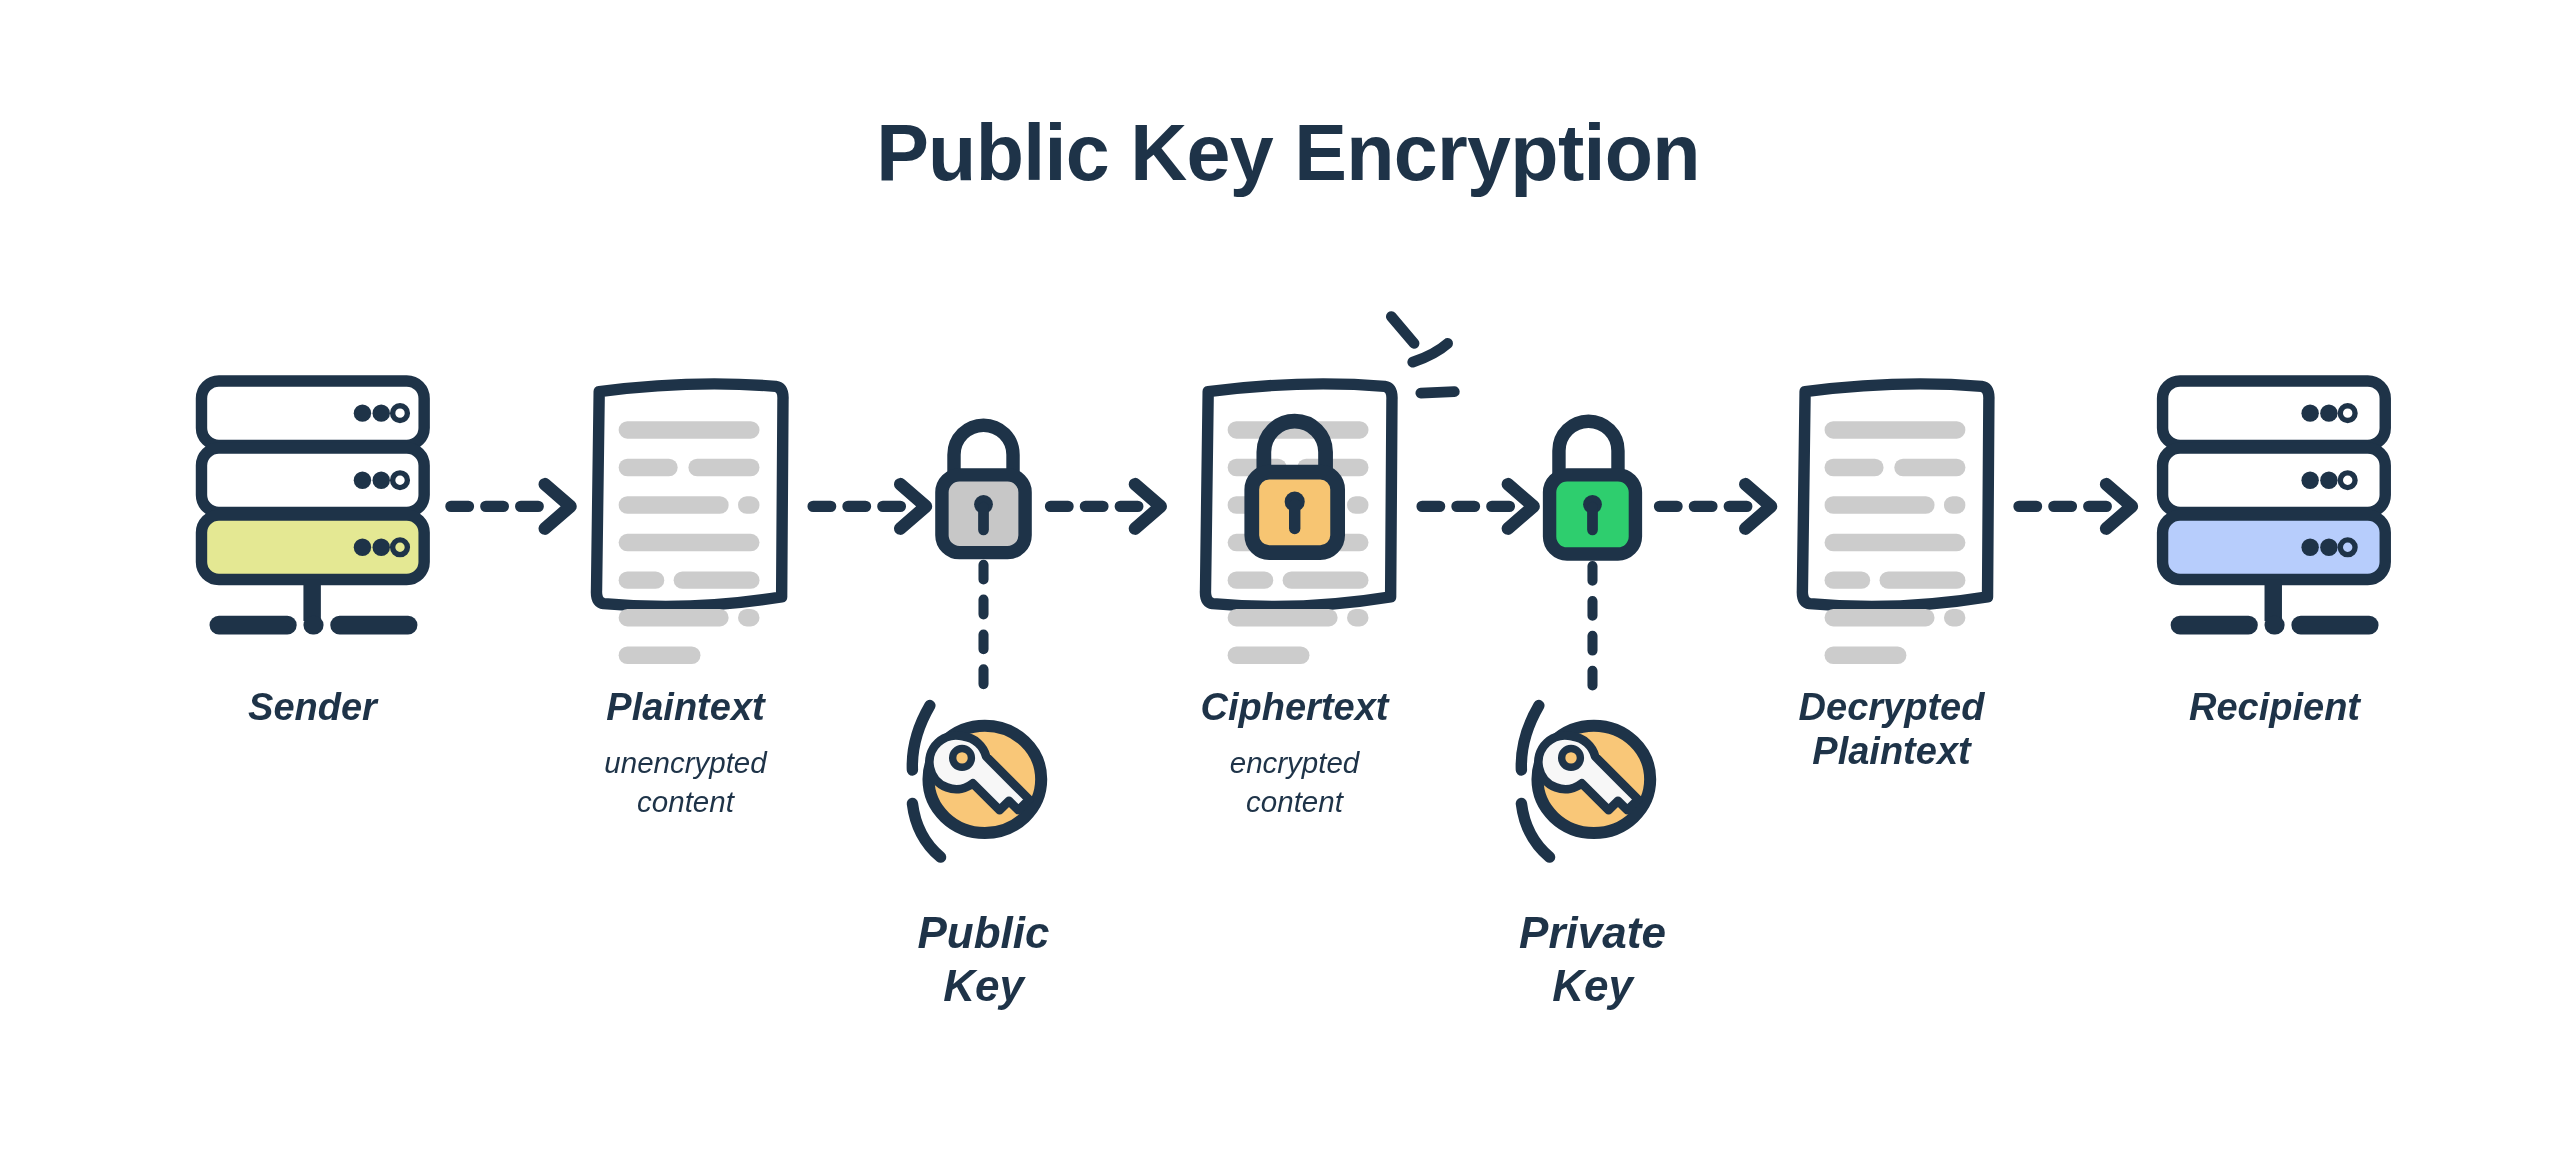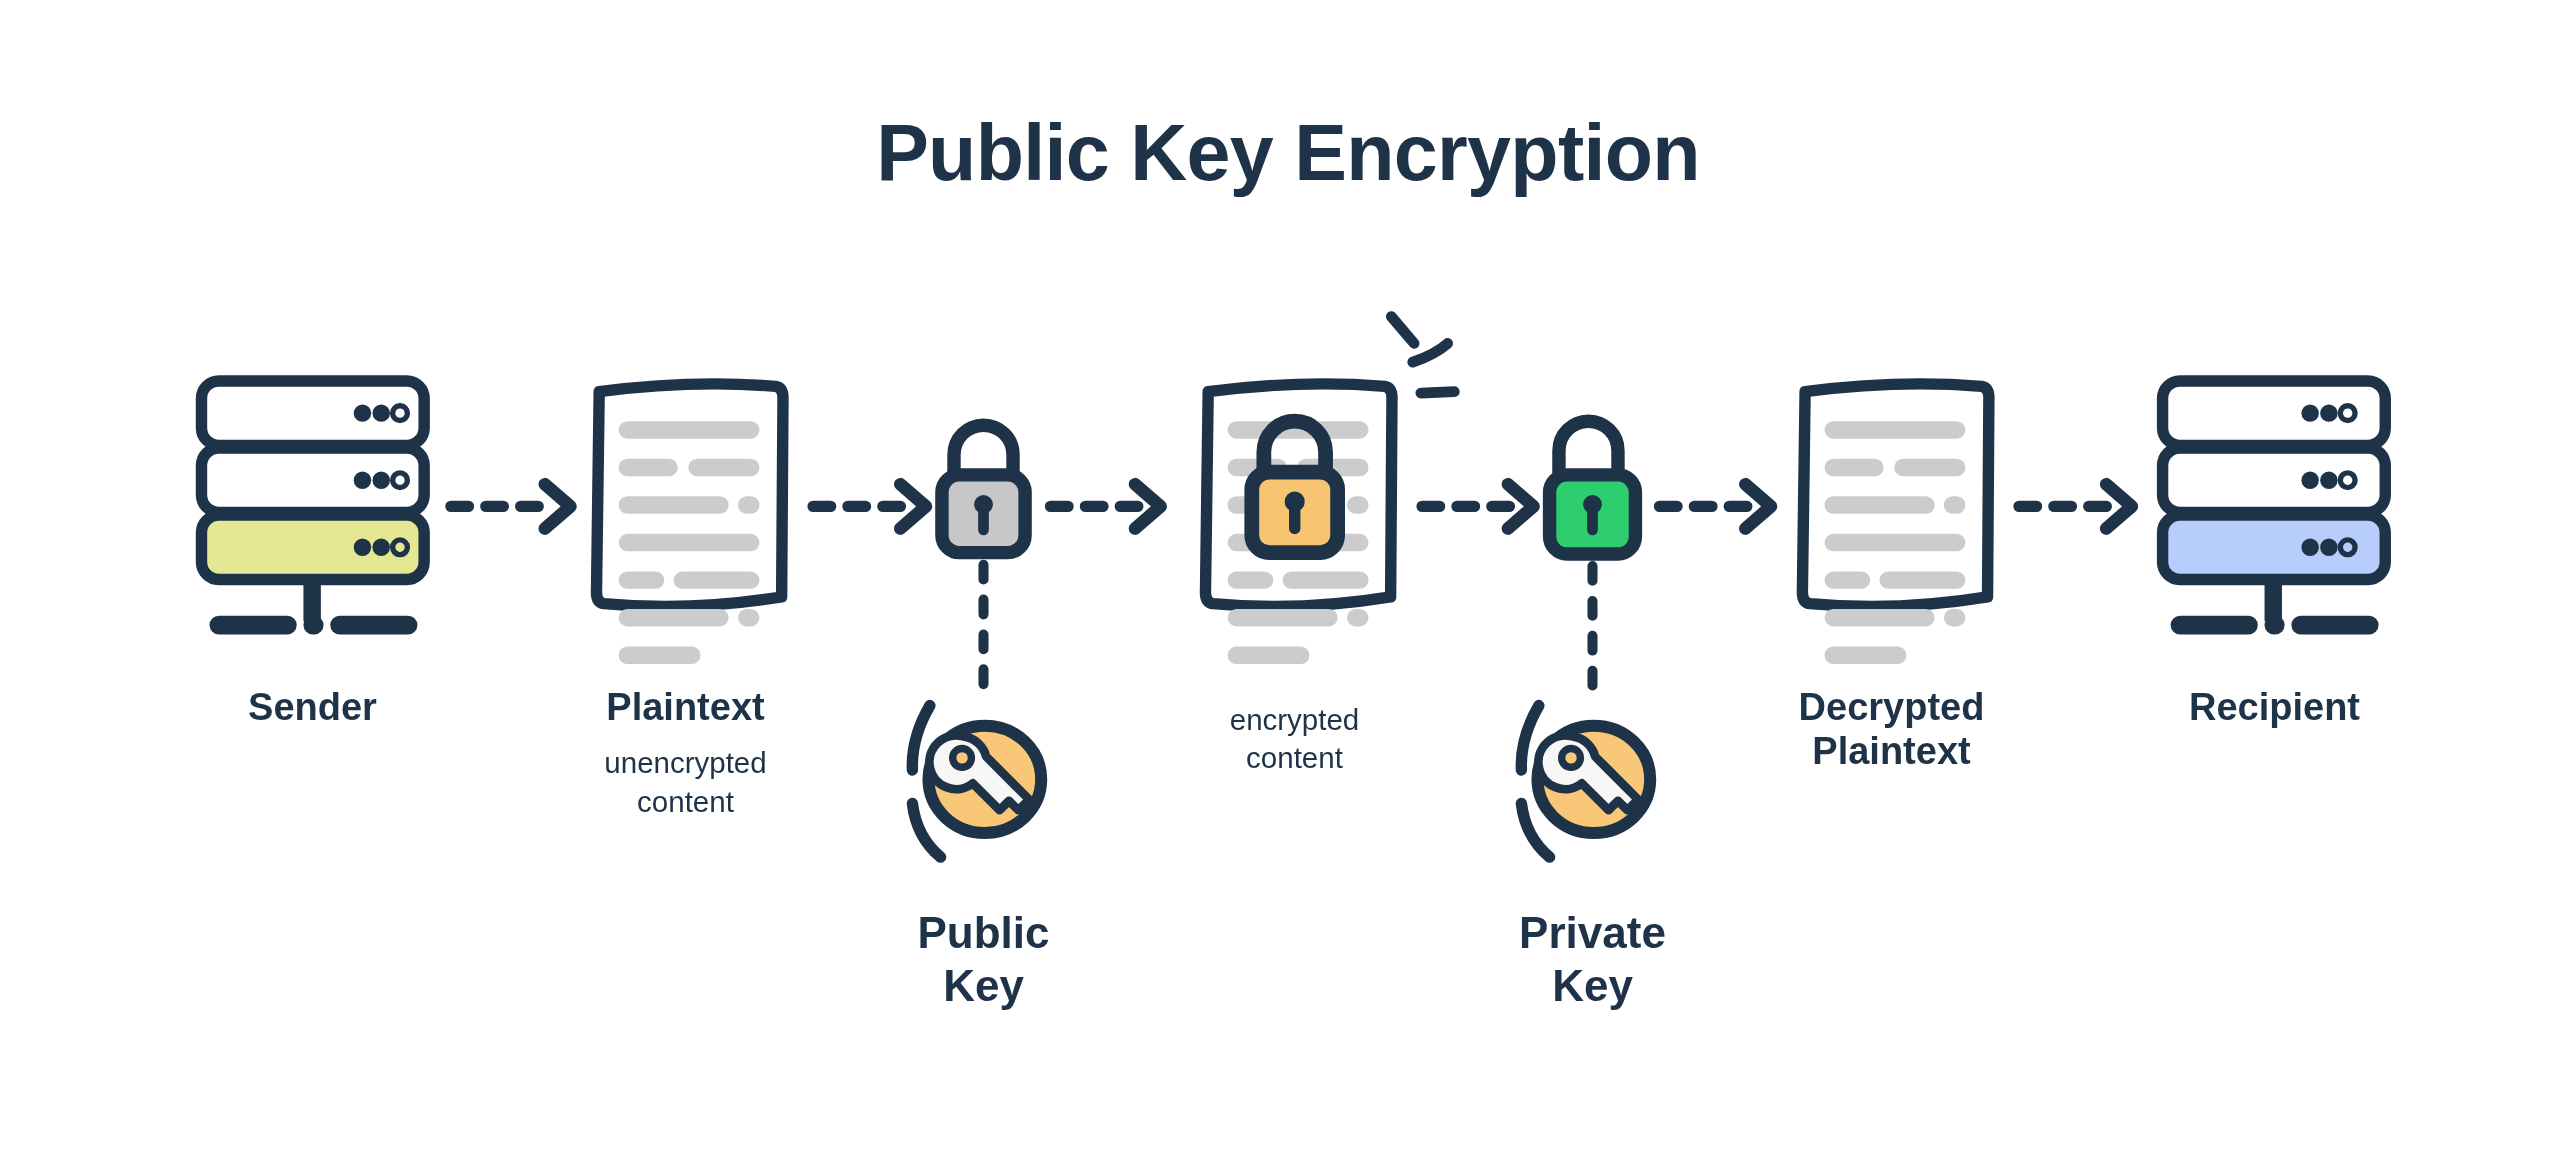--- a/index.html
+++ b/index.html
@@ -37,20 +37,21 @@
     white-space: nowrap;
   }
 
   
   .stage {
     position: absolute;
     left: 0;
     top: 0;
     width: 2576px;
     height: 1167px;
+    font-style: italic;
   }
 
   .node {
     position: absolute;
     text-align: center;
   }
 
   .node-label {
     font-size: 38px;
     font-weight: 700;
@@ -263,20 +264,21 @@
       <div class="node-label">Sender</div>
     </div>
 
     <div class="node" style="left:531px; top:686px; width:309px;">
       <div class="node-label">Plaintext</div>
       <div class="node-sub">unencrypted
 content</div>
     </div>
 
     <div class="node" style="left:1140px; top:686px; width:309px;">
+      <div class="node-label">Ciphertext</div>
       <div class="node-sub">encrypted
 content</div>
     </div>
 
     <div class="node" style="left:1737px; top:686px; width:309px;">
       <div class="node-label">Decrypted
 Plaintext</div>
     </div>
 
     <div class="node" style="left:2120px; top:686px; width:309px;">

